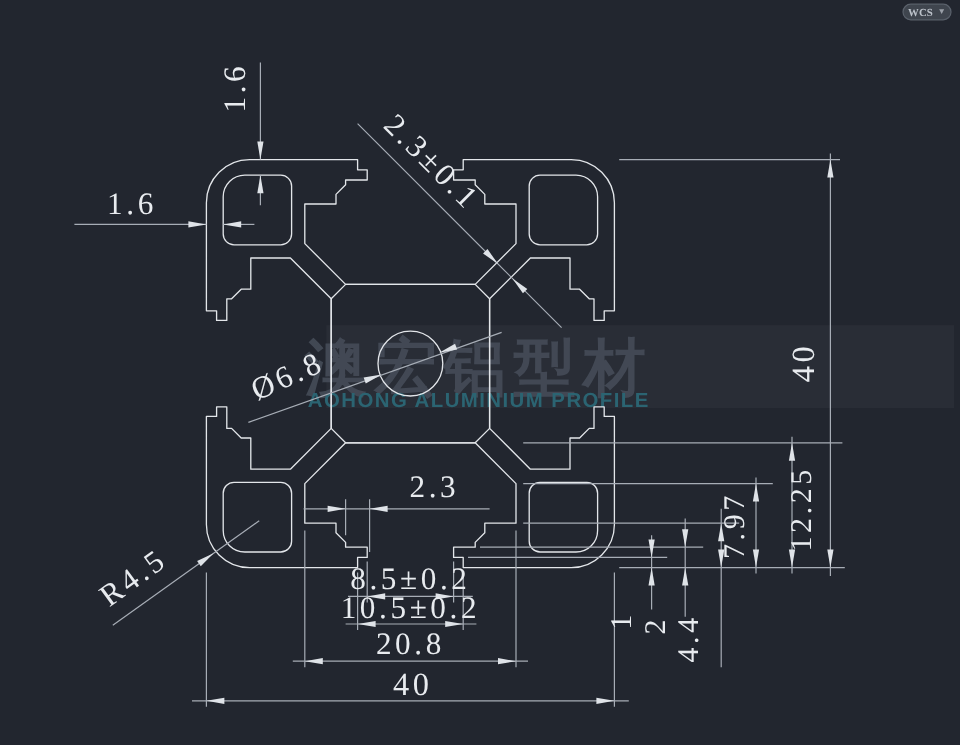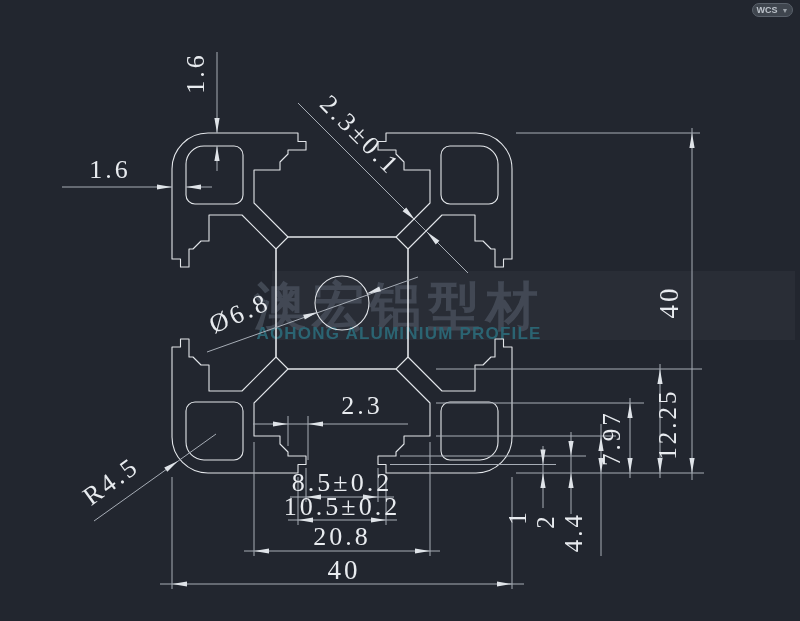--- a/index.html
+++ b/index.html
@@ -2,21 +2,21 @@
 <html><head>
 <meta charset="utf-8">
 <style>
   html,body{margin:0;padding:0;background:#101218;}
   .stage{position:relative;width:800px;height:621px;background:#22262f;overflow:hidden;
          font-family:"Liberation Serif", serif;}
   svg{position:absolute;left:0;top:0;}
   .wcs-badge{position:absolute;left:752px;top:3px;width:41px;height:14px;
     background:#3f454e;border:1px solid #5a616b;border-radius:7px;
     display:flex;align-items:center;justify-content:center;gap:4px;
-    font-family:Liberation Sans, sans-serif;font-size:9px;font-weight:bold;
+    font-family:Liberation Serif, serif;font-size:9px;font-weight:bold;
     color:#bcc2ca;cursor:pointer;box-sizing:border-box;}
   .wcs-badge .chev{font-size:7px;color:#9aa0a8;line-height:1;}
   text.dim{fill:#e8ebef;font-family:"Liberation Serif", serif;letter-spacing:3px;}
   text.wm-cn{fill:#454c58;font-family:"DejaVu Sans", sans-serif;font-weight:bold;letter-spacing:6px;opacity:.9;}
   text.wm-en{fill:#2b6472;font-family:"Liberation Sans", sans-serif;font-weight:bold;letter-spacing:1.2px;}
 </style>
 </head>
 <body>
 
 <div class="stage">

